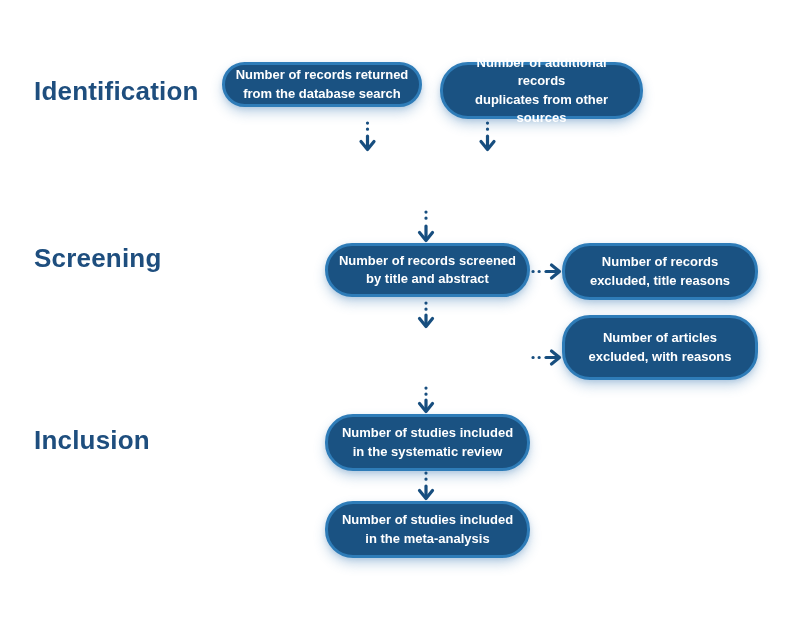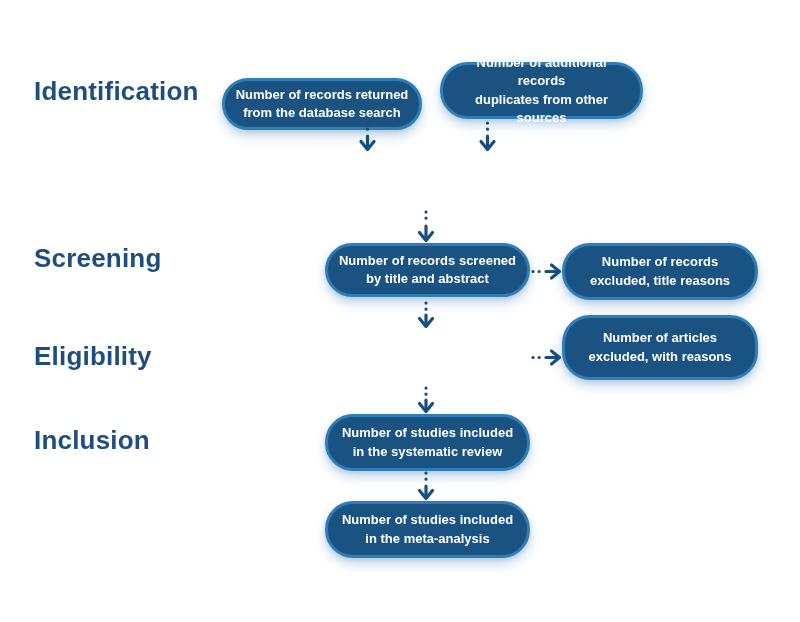--- a/index.html
+++ b/index.html
@@ -53,24 +53,23 @@
   svg.arrows .shaft{stroke-linecap:round;}
   svg.arrows .head{stroke-linejoin:round;stroke-linecap:round;}
 </style>
 </head>
 <body>
 
 <div class="canvas">
 
   <div class="stage-label" style="top:76px">Identification</div>
   <div class="stage-label" style="top:243px">Screening</div>
-  <div class="stage-label" style="top:341px">Eligibility</div>
   <div class="stage-label" style="top:425px">Inclusion</div>
 
-  <div class="node" style="left:222px;top:78px;width:200px;height:52px">
+  <div class="node" style="left:222px;top:62px;width:200px;height:45px">
     <span>Number of records returned
 from the database search</span>
   </div>
   <div class="node" style="left:440px;top:62px;width:203px;height:57px">
     <span>Number of additional records
 duplicates from other sources</span>
   </div>
   <div class="node" style="left:325px;top:243px;width:205px;height:54px">
     <span>Number of records screened
 by title and abstract</span>

